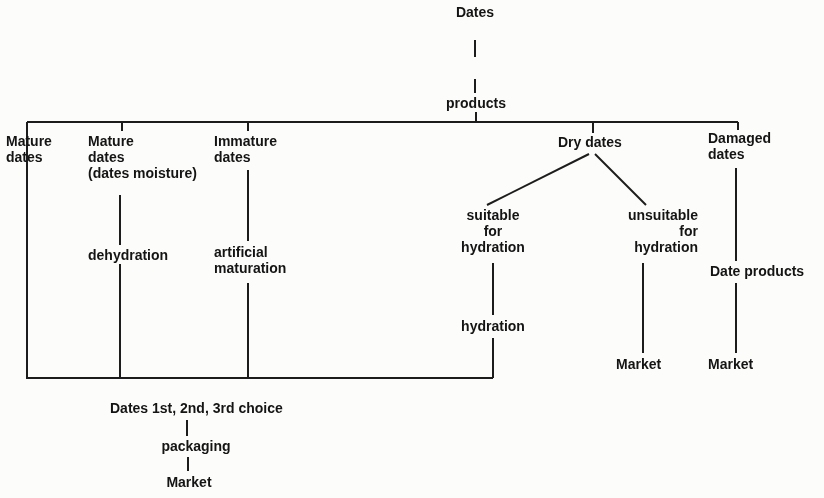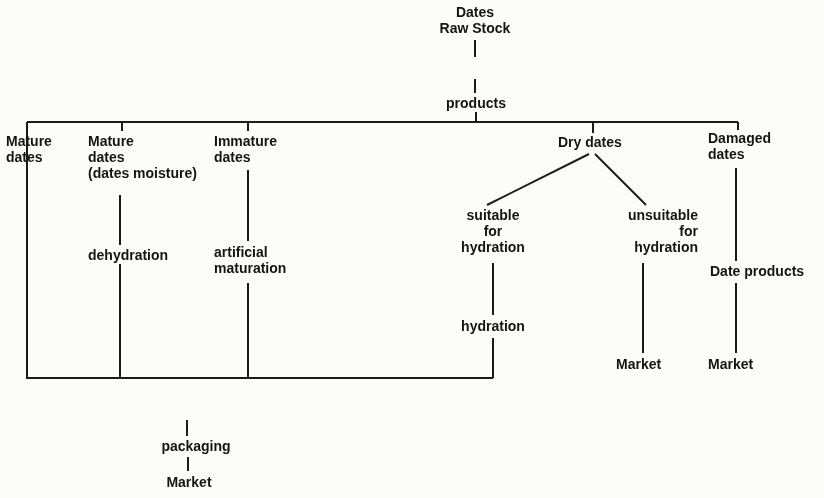--- a/index.html
+++ b/index.html
@@ -58,21 +58,20 @@
     <line x1="736" y1="283" x2="736" y2="353"></line>
 
     <line x1="27" y1="378" x2="493" y2="378"></line>
 
     <line x1="187" y1="420" x2="187" y2="436"></line>
     <line x1="188" y1="457" x2="188" y2="471"></line>
   </svg>
 
   <div class="node ctr" style="left:400px;top:4px;width:150px;">
     <span>Dates</span>
-    <span>Raw Stock</span>
   </div>
 
 
   <div class="node ctr" style="left:426px;top:95px;width:100px;">
     <span>products</span>
   </div>
 
   <div class="node" style="left:6px;top:133px;">
     <span>Mature</span>
     <span>dates</span>
@@ -128,20 +127,23 @@
   </div>
 
   <div class="node" style="left:616px;top:356px;">
     <span>Market</span>
   </div>
 
   <div class="node" style="left:708px;top:356px;">
     <span>Market</span>
   </div>
 
+  <div class="node" style="left:110px;top:400px;">
+    <span>Dates 1st, 2nd, 3rd choice</span>
+  </div>
 
   <div class="node ctr" style="left:146px;top:438px;width:100px;">
     <span>packaging</span>
   </div>
 
   <div class="node ctr" style="left:139px;top:474px;width:100px;">
     <span>Market</span>
   </div>
 
 </div>

